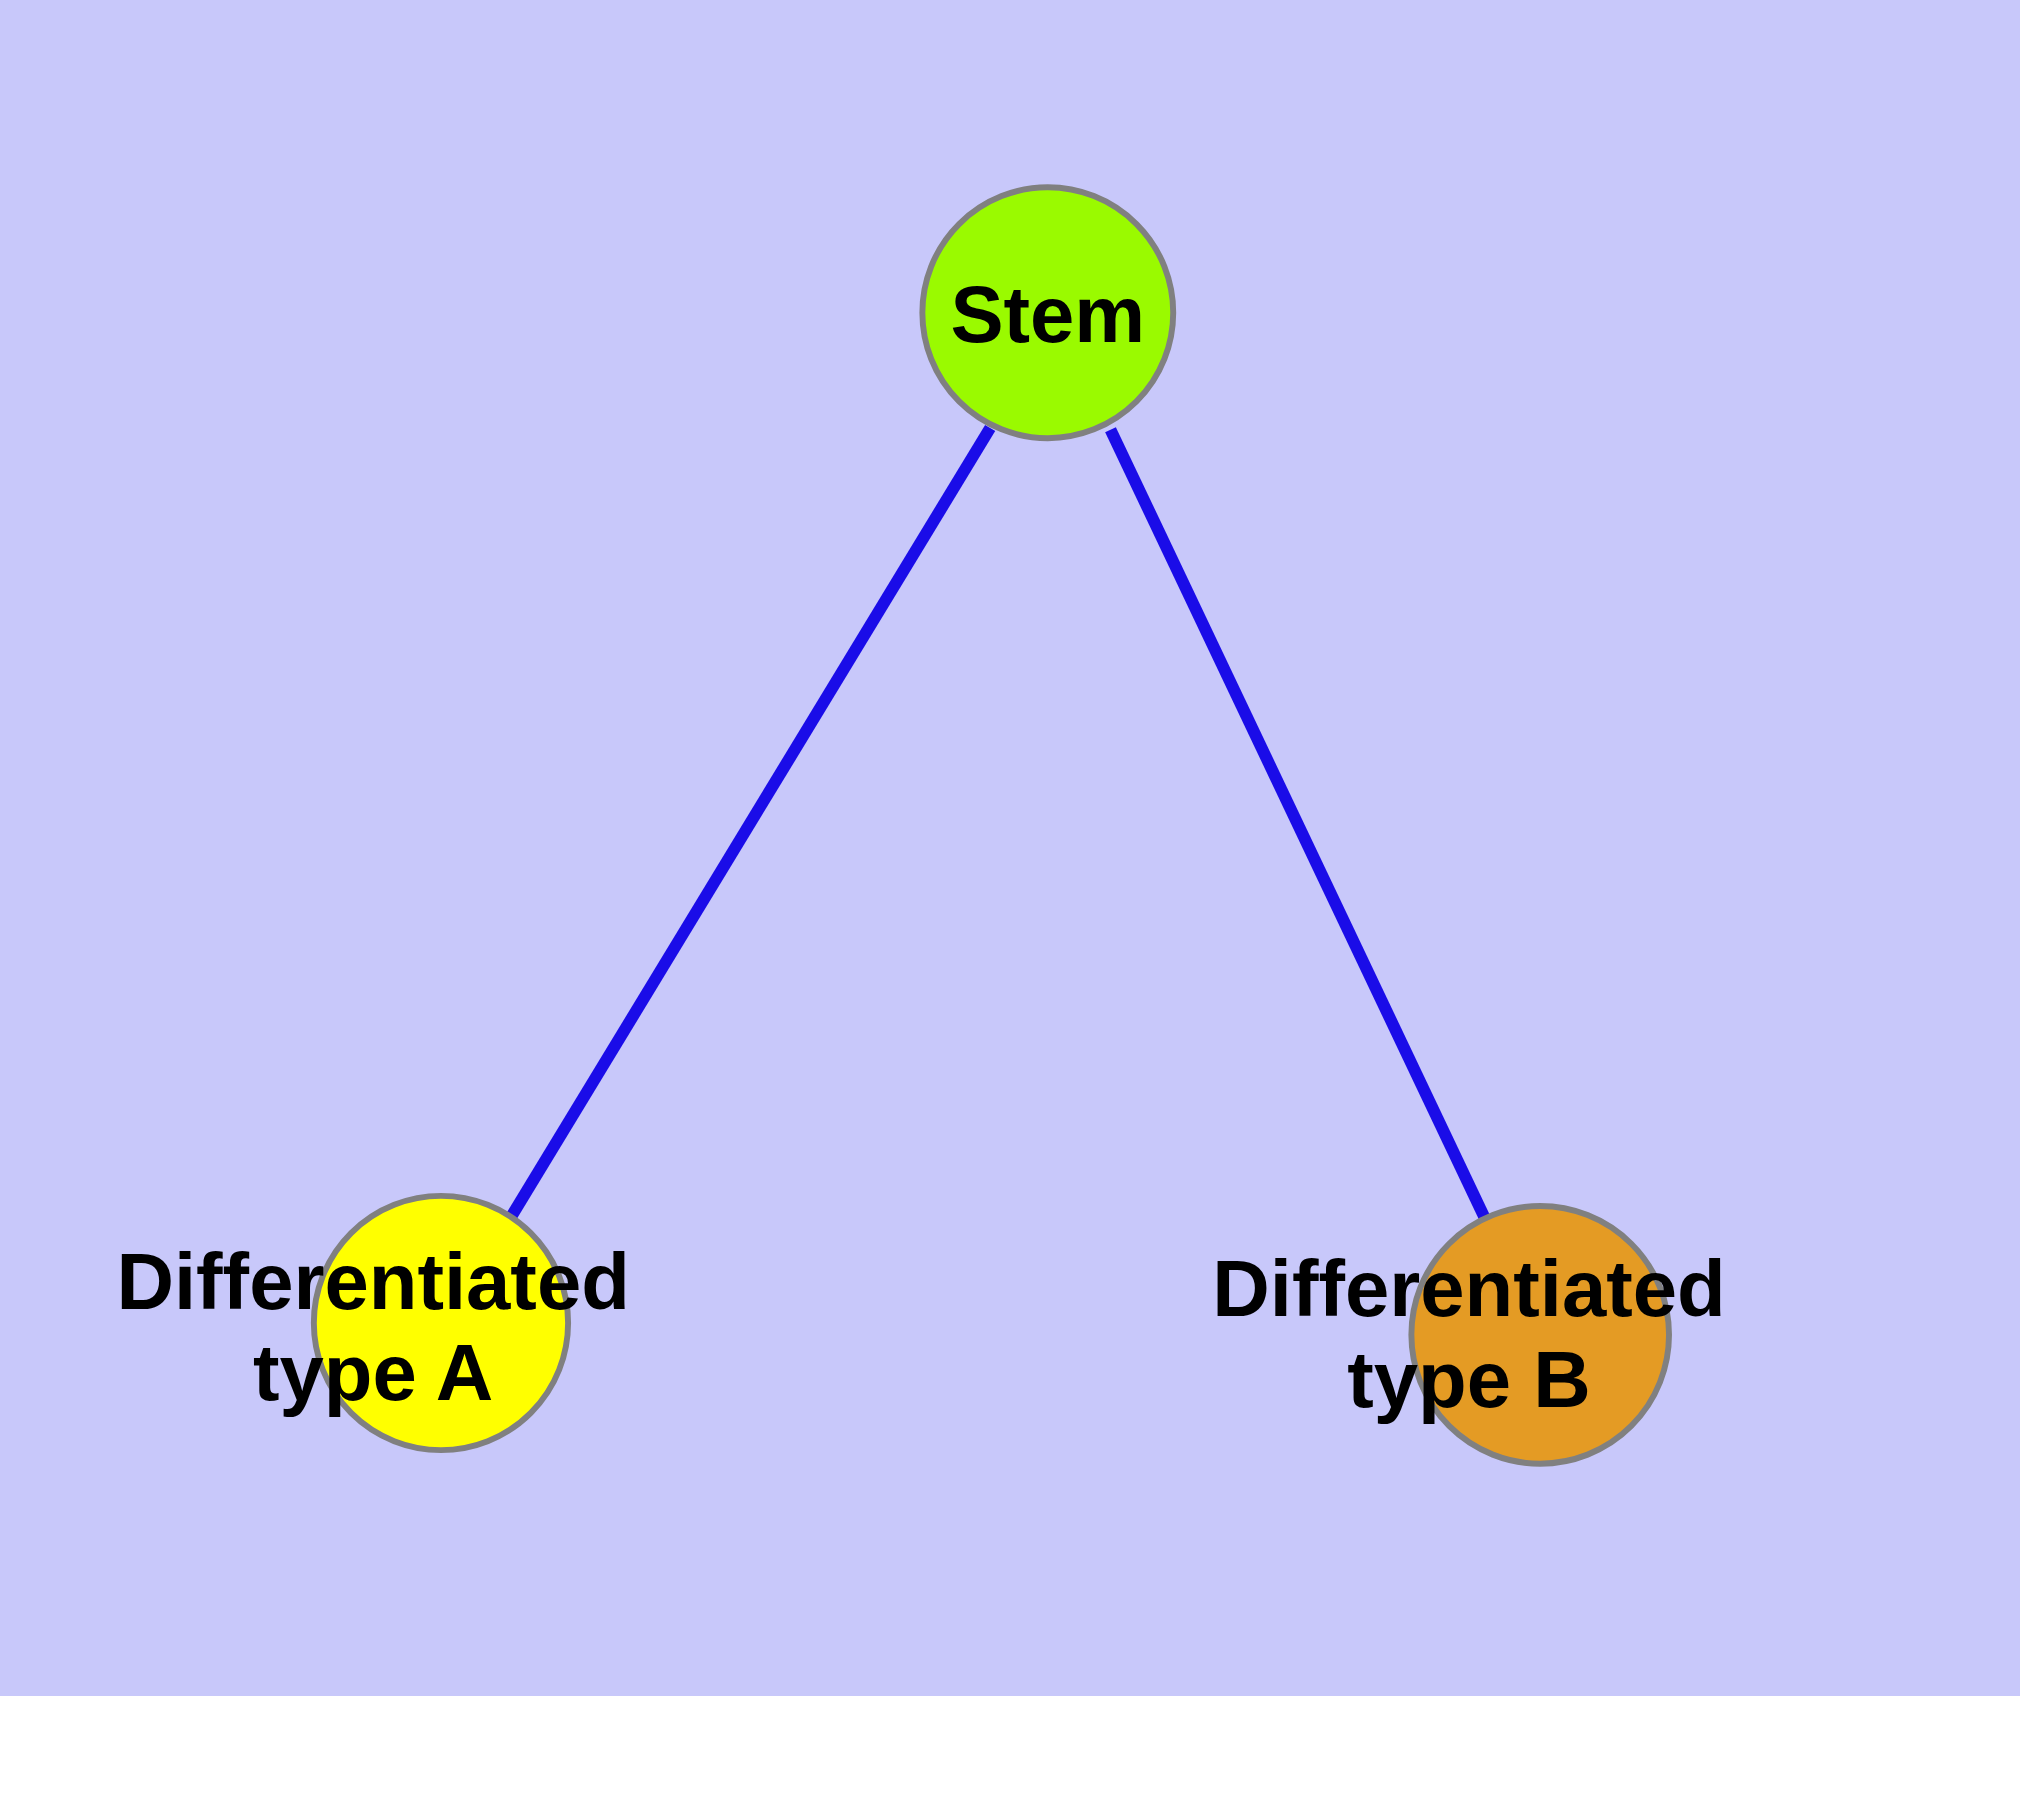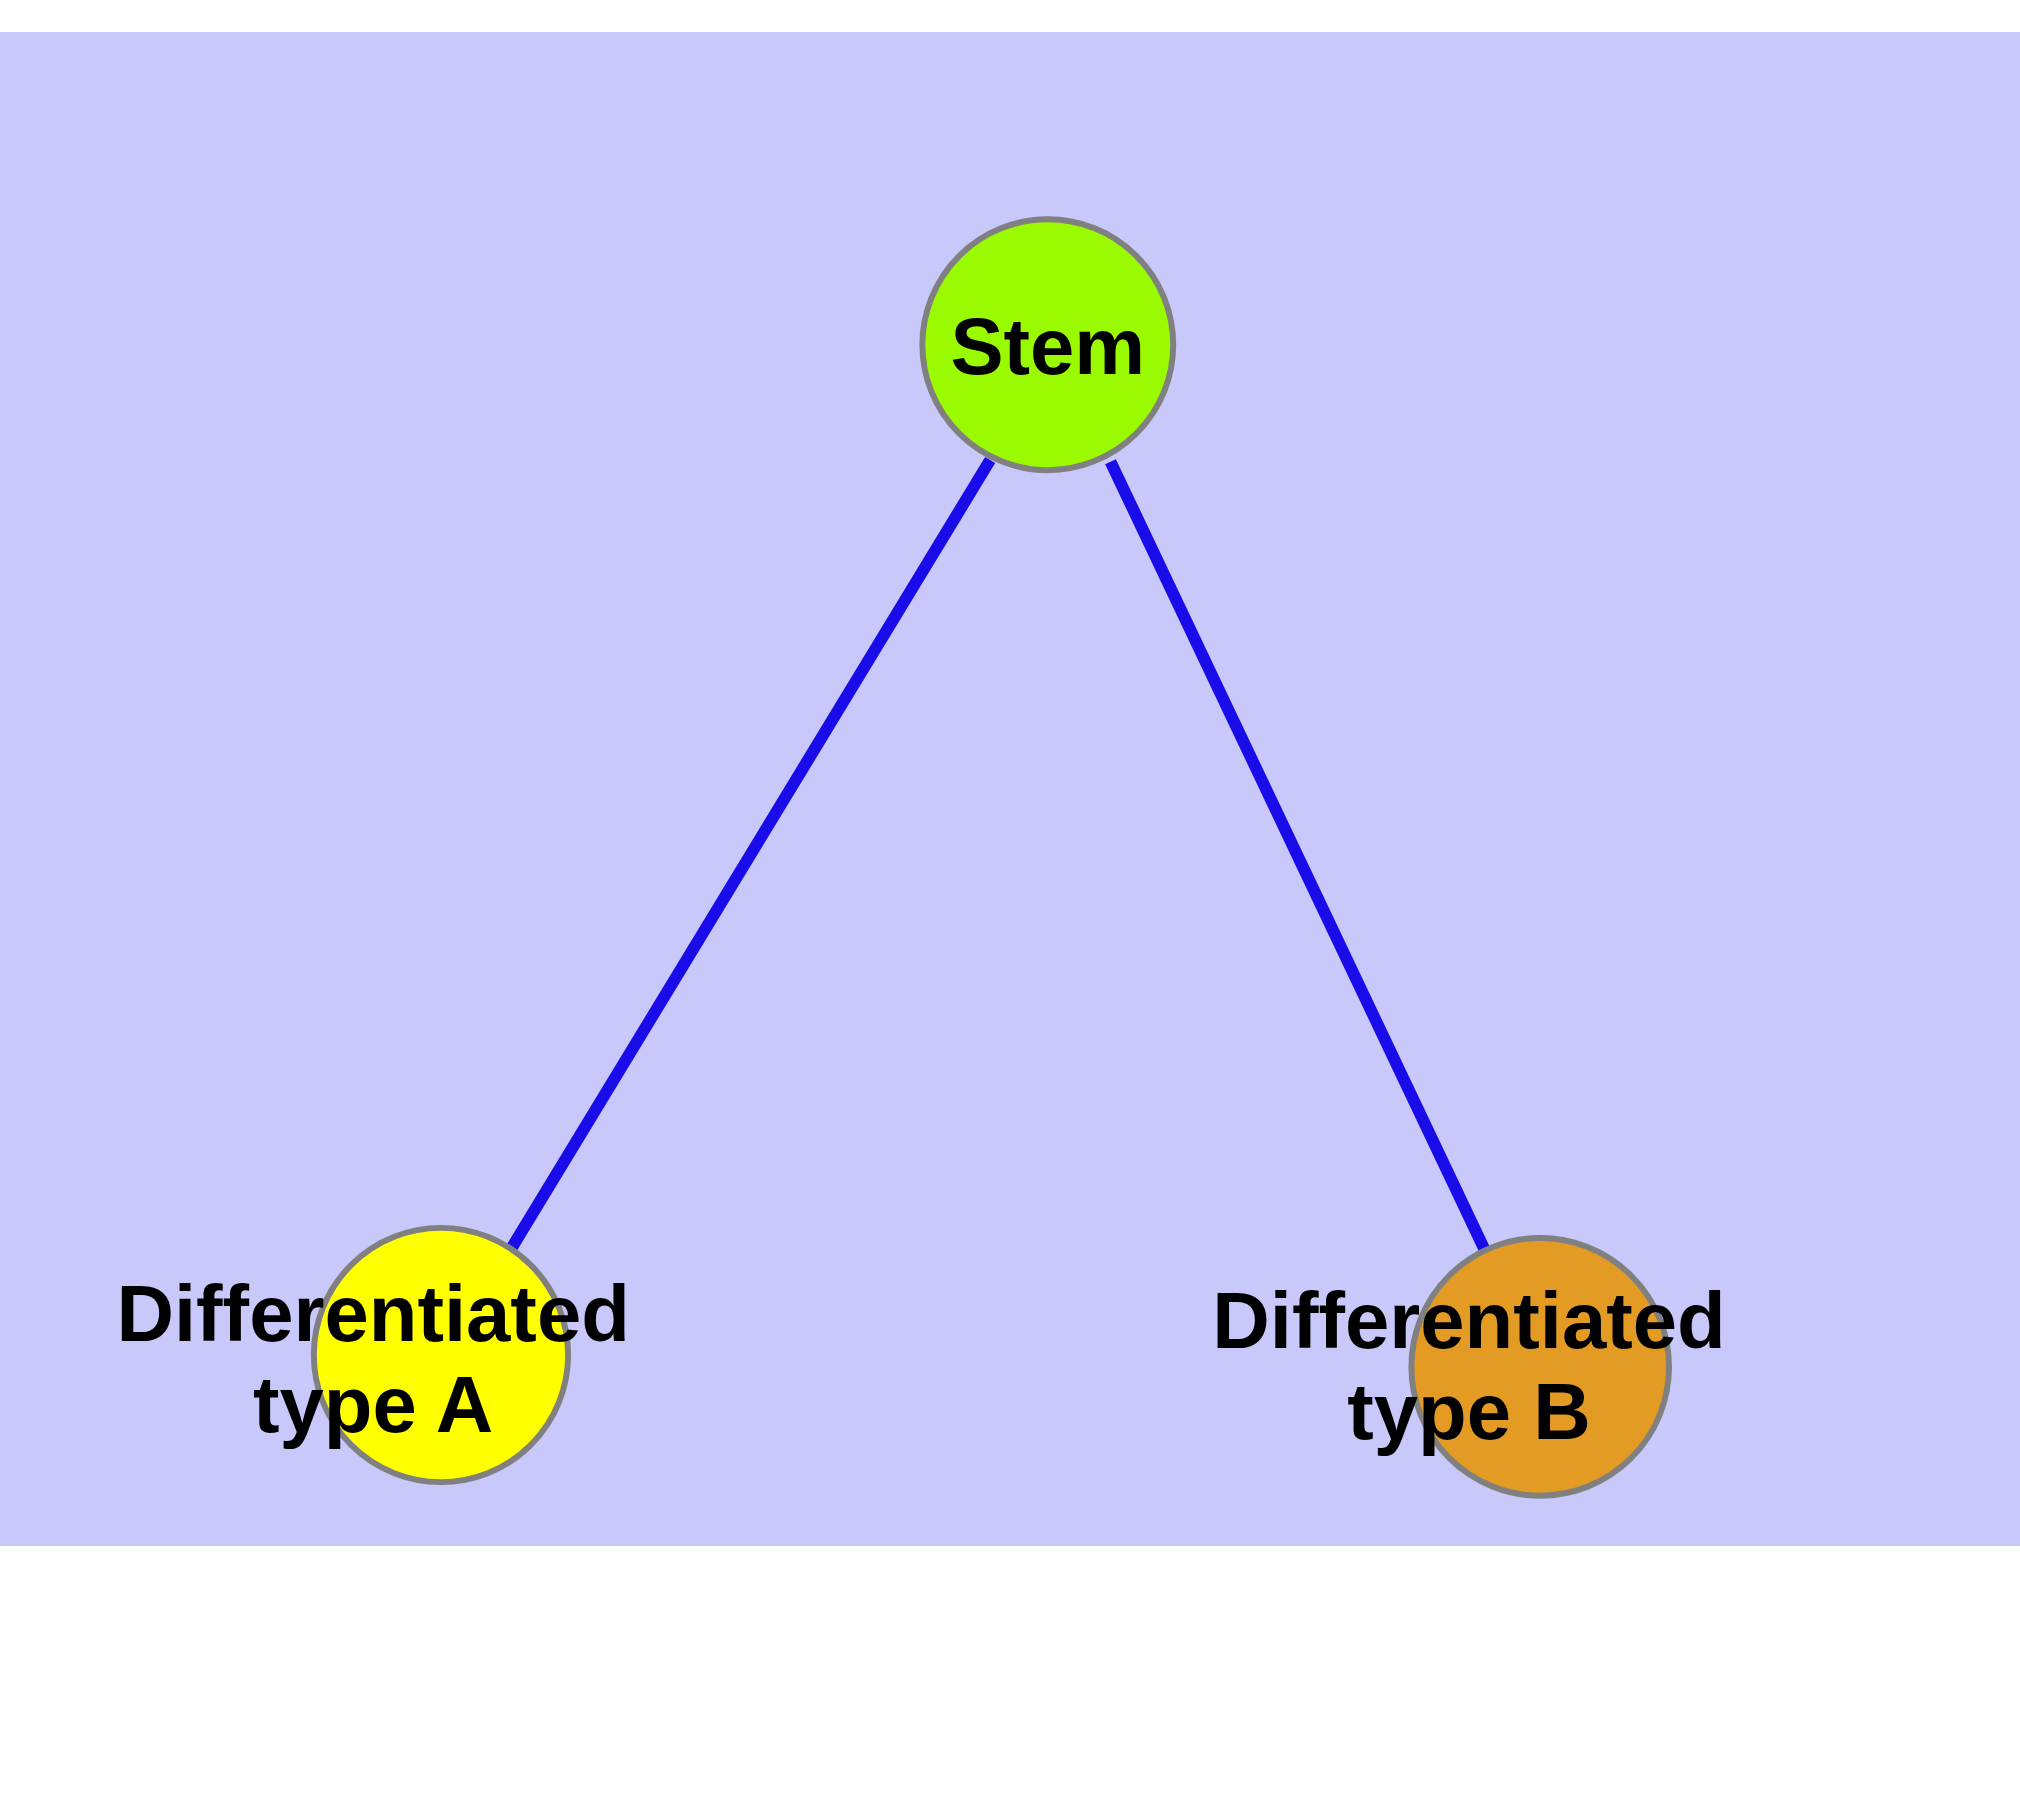--- a/index.html
+++ b/index.html
@@ -27,21 +27,21 @@
     font-weight: bold;
     fill: #000000;
     text-anchor: middle;
     dominant-baseline: alphabetic;
     paint-order: normal;
   }
 </style>
 </head>
 <body>
 
-<div id="canvas" style="background: rgb(200, 200, 250); width: 2021px; height: 1514px; margin-top: 32px;">
+<div id="canvas" style="background: rgb(200, 200, 250); width: 2021px; height: 1696px;">
   <svg id="graph-svg" viewBox="0 0 2384 2138" xmlns="http://www.w3.org/2000/svg">
     <rect id="bg-rect" x="0" y="0" width="2384" height="2138" fill="#c8c8fa"></rect>
     <g id="edge-layer">
         <line x1="1168" y1="505" x2="602" y2="1437" stroke="#1a0ce8" stroke-width="14" stroke-linecap="butt"></line>
         <line x1="1310" y1="507" x2="1752" y2="1438" stroke="#1a0ce8" stroke-width="14" stroke-linecap="butt"></line>
       </g>
     <g id="node-layer">
         <circle cx="1236" cy="369" r="148" fill="#9afa00" stroke="#808080" stroke-width="7"></circle>
         <circle cx="520" cy="1561" r="150" fill="#ffff00" stroke="#808080" stroke-width="7"></circle>
         <circle cx="1817" cy="1575" r="152" fill="#e49b24" stroke="#808080" stroke-width="7"></circle>

